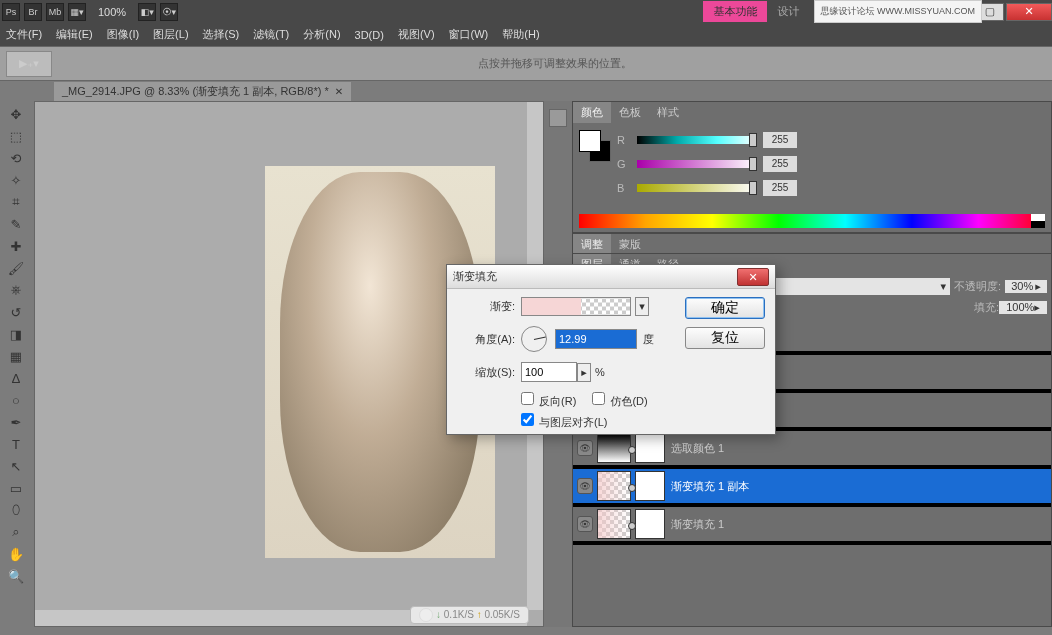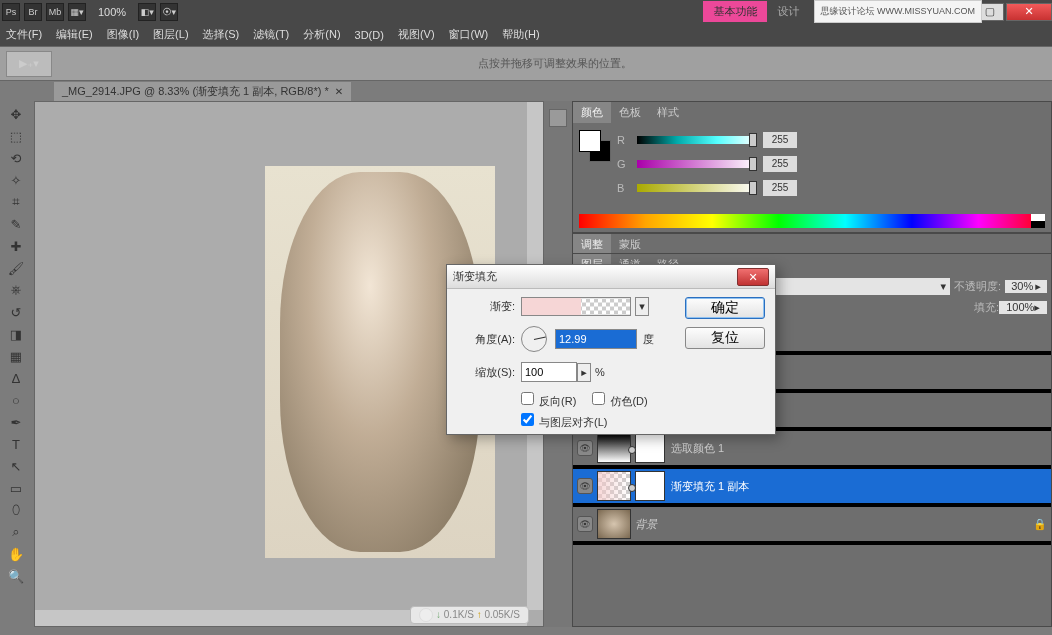--- a/index.html
+++ b/index.html
@@ -311,23 +311,24 @@
             </div>
             <div class="layerrow sel">
               <div class="eye"></div>
               <div class="thumb checker"></div>
               <div class="mask"></div>
               <div class="text">渐变填充 1 副本</div>
               <div class="lock"></div>
             </div>
             <div class="layerrow">
               <div class="eye"></div>
-              <div class="thumb photo"></div>
-              <div class="text" style="font-style:italic">背景</div>
-              <div class="lock">🔒</div>
+              <div class="thumb checker"></div>
+              <div class="mask"></div>
+              <div class="text">渐变填充 1</div>
+              <div class="lock"></div>
             </div>
           </div>
       </div>
     </div>
   </div>
 </div>
 
 <div class="dialog">
   <div class="titlebar">
     <span>渐变填充</span>

